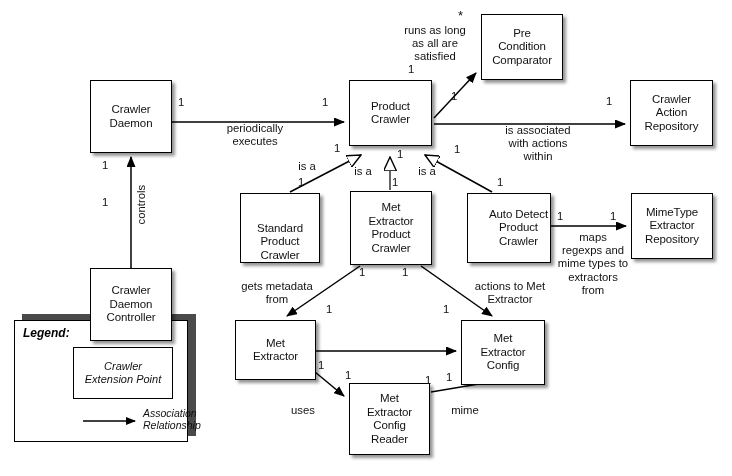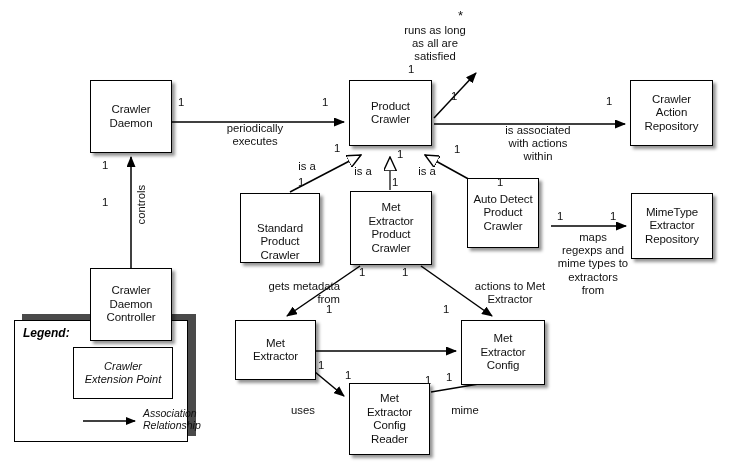--- a/index.html
+++ b/index.html
@@ -130,20 +130,25 @@
     <span style="white-space: pre-line;">Crawler
 Daemon
 Controller</span>
   </div>
 
   <div class="node" style="left:349px;top:80px;width:83px;height:66px;">
     <span style="white-space: pre-line;">Product
 Crawler</span>
   </div>
 
+  <div class="node" style="left:481px;top:14px;width:82px;height:66px;">
+    <span style="white-space: pre-line;">Pre
+Condition
+Comparator</span>
+  </div>
 
   <div class="node" style="left:630px;top:80px;width:83px;height:66px;">
     <span style="white-space: pre-line;">Crawler
 Action
 Repository</span>
   </div>
 
   <div class="node" style="left:631px;top:193px;width:82px;height:66px;">
     <span style="white-space: pre-line;">MimeType
 Extractor
@@ -156,21 +161,21 @@
 Crawler</span>
   </div>
 
   <div class="node" style="left:350px;top:191px;width:82px;height:74px;">
     <span style="white-space: pre-line;">Met
 Extractor
 Product
 Crawler</span>
   </div>
 
-  <div class="node" style="left:467px;top:178px;width:72px;height:70px;">
+  <div class="node" style="left:467px;top:193px;width:84px;height:70px;justify-content:flex-end;">
     <span style="white-space: pre-line;">Auto Detect
 Product
 Crawler</span>
   </div>
 
   <div class="node" style="left:235px;top:320px;width:81px;height:60px;">
     <span style="white-space: pre-line;">Met
 Extractor</span>
   </div>
 
@@ -205,21 +210,21 @@
 mime types to
 extractors
 from</div>
 
   <div class="lbl" style="left:292px;top:160px;width:30px;">is a</div>
 
   <div class="lbl" style="left:348px;top:165px;width:30px;">is a</div>
 
   <div class="lbl" style="left:412px;top:165px;width:30px;">is a</div>
 
-  <div class="lbl" style="left:230px;top:280px;width:110px;text-align:right;">gets metadata
+  <div class="lbl" style="left:222px;top:280px;width:110px;">gets metadata
 from</div>
 
   <div class="lbl" style="left:452px;top:280px;width:116px;">actions to Met
 Extractor</div>
 
 
   <div class="lbl" style="left:283px;top:404px;width:40px;">uses</div>
 
   <div class="lbl" style="left:443px;top:404px;width:44px;">mime</div>
 

